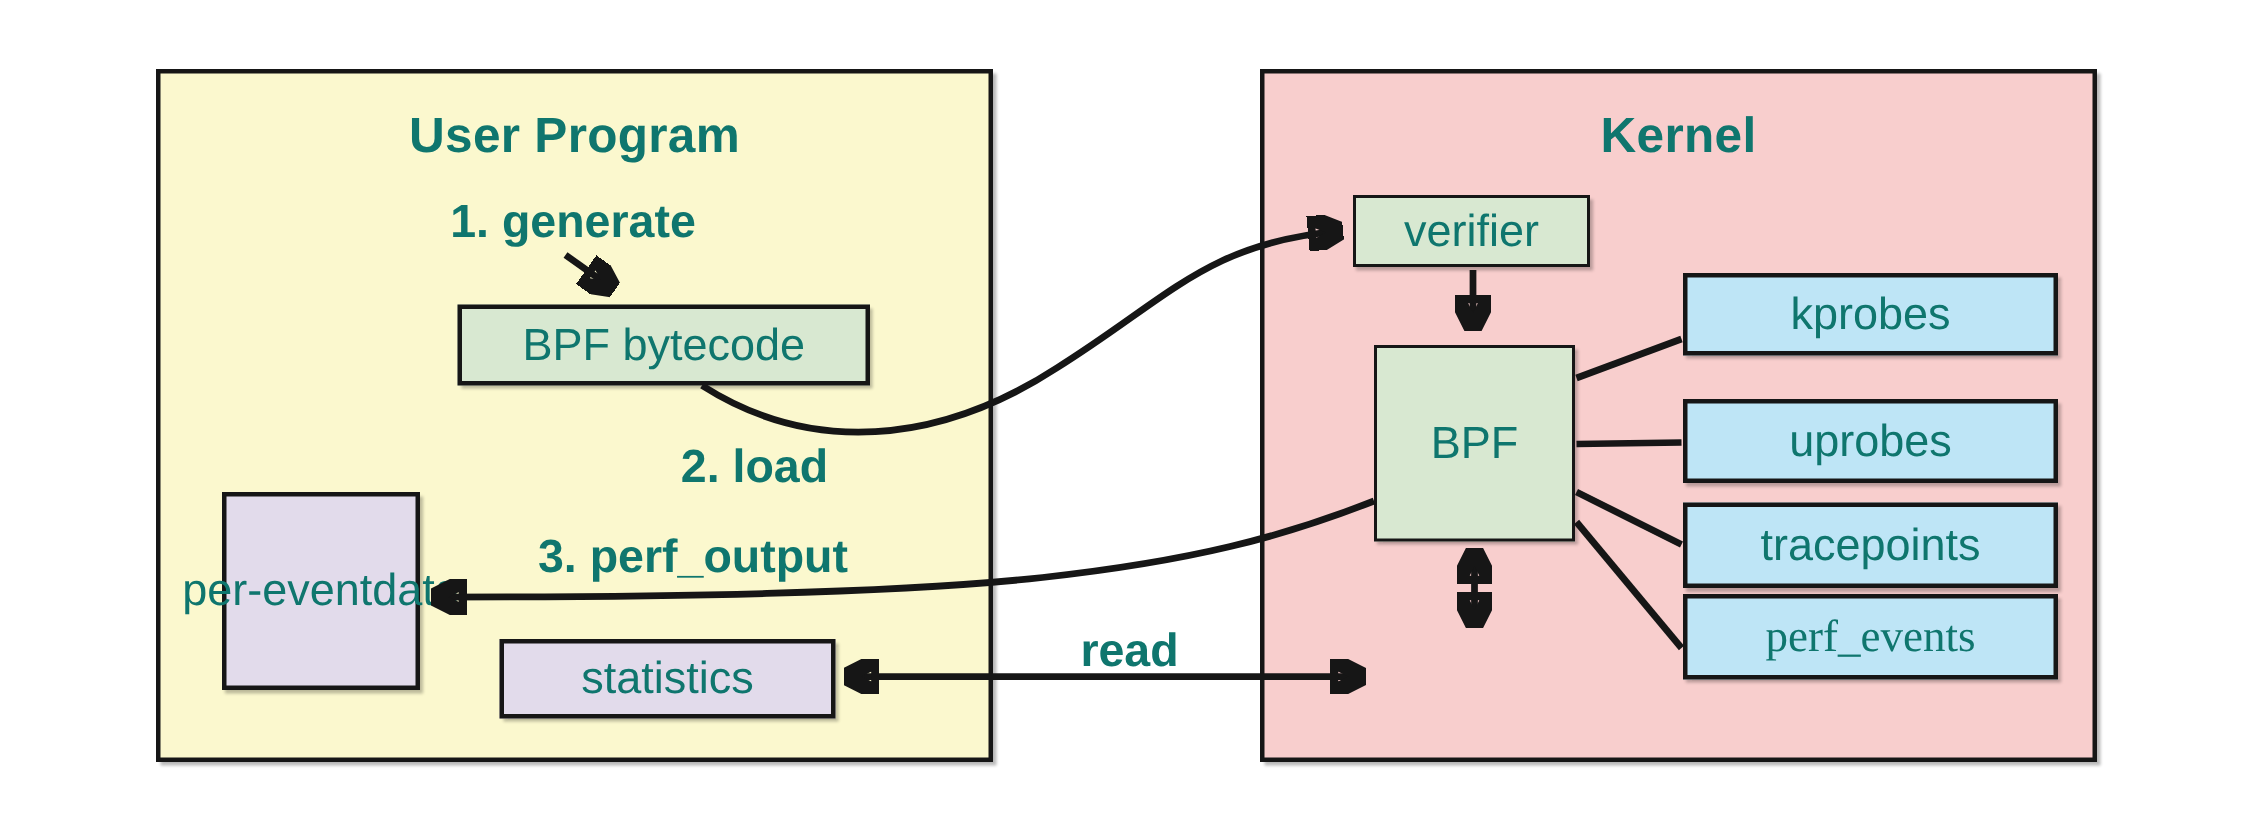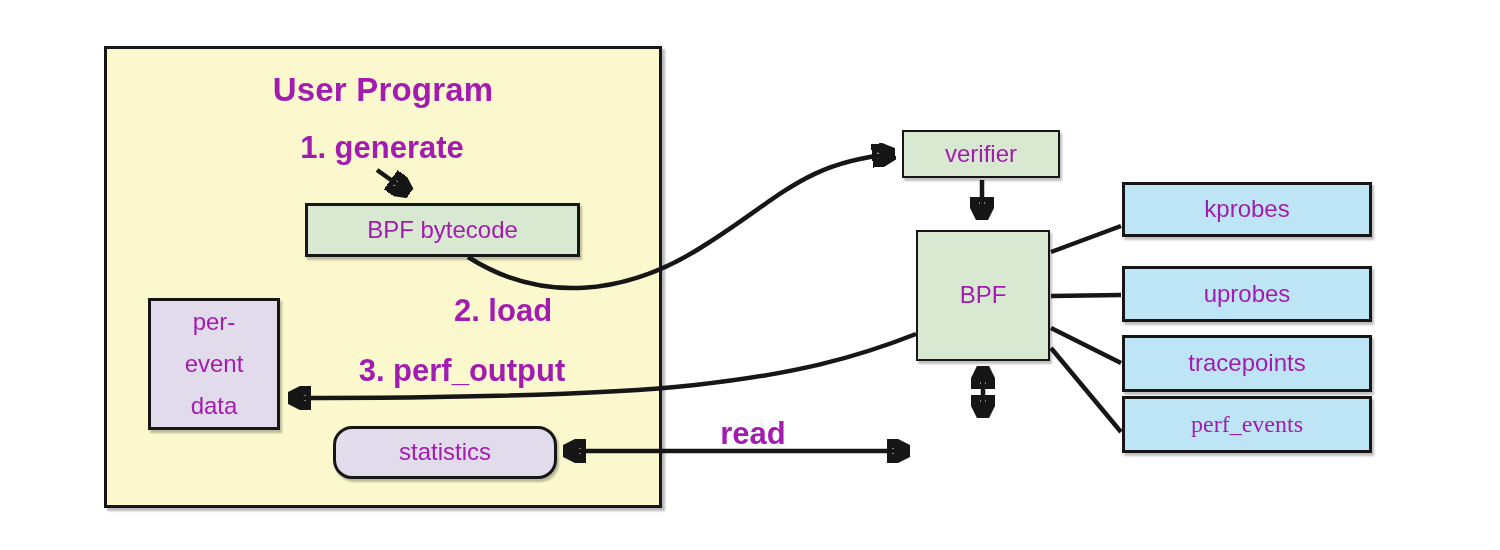--- a/index.html
+++ b/index.html
@@ -1,21 +1,21 @@
 <!DOCTYPE html>
 <html><head>
 <meta charset="utf-8">
 <style>
   html,body{margin:0;padding:0;background:#ffffff;}
   .canvas{
     position:relative;
     width:1500px;height:530px;
     background:#ffffff;
     font-family:"Liberation Sans","DejaVu Sans",sans-serif;
-    color:#a21caf;
+    color:#0f766e;
     overflow:hidden;
   }
   .region{
     position:absolute;
     border:3px solid #161616;
     box-shadow:2.5px 2.5px 2px rgba(0,0,0,0.28);
     box-sizing:border-box;
   }
   .region.user{left:104px;top:46px;width:558px;height:462px;background:#FBF8CE;}
   .region.kernel{left:840px;top:46px;width:558px;height:462px;background:#F8CECD;}
@@ -24,32 +24,32 @@
     text-align:center;
     font-size:33px;
     font-weight:bold;
     letter-spacing:0.2px;
   }
   .node{
     position:absolute;
     box-sizing:border-box;
     display:flex;align-items:center;justify-content:center;
     text-align:center;
-    font-size:24px;
+    font-size:30px;
     line-height:1.1;
     box-shadow:2px 2.5px 2px rgba(0,0,0,0.25);
   }
   .node.green{background:#D8E8D1;border:3px solid #161616;}
   .node.green.thin{border-width:2px;}
   .node.blue{background:#BEE5F6;border:3px solid #161616;}
   .node.purple{background:#E2DBEB;border:3px solid #161616;}
 
   .n-bytecode{left:305px;top:203px;width:275px;height:54px;}
-  .n-perevent{left:148px;top:298px;width:132px;height:132px;flex-direction:column;line-height:42px;align-items:center;}
-  .n-statistics{left:333px;top:426px;width:224px;height:53px;border-radius:19px;}
+  .n-perevent{left:148px;top:328px;width:132px;height:132px;flex-direction:row;line-height:42px;align-items:center;}
+  .n-statistics{left:333px;top:426px;width:224px;height:53px;}
   .n-verifier{left:902px;top:130px;width:158px;height:48px;}
   .n-bpf{left:916px;top:230px;width:134px;height:131px;}
   .n-maps{left:916px;top:424px;width:134px;height:52px;}
   .n-kprobes{left:1122px;top:182px;width:250px;height:55px;}
   .n-uprobes{left:1122px;top:266px;width:250px;height:56px;}
   .n-tracepoints{left:1122px;top:335px;width:250px;height:57px;text-align:right;}
   .n-perfevents{left:1122px;top:396px;width:250px;height:57px;font-family:Liberation Serif, serif;}
 
   .label{
     position:absolute;
@@ -75,20 +75,23 @@
 </style>
 </head>
 <body>
 
 <div class="canvas">
 
   <section class="region user">
     <div class="region-title">User Program</div>
   </section>
 
+  <section class="region kernel">
+    <div class="region-title">Kernel</div>
+  </section>
 
   <div class="node green n-bytecode">
     <span>BPF bytecode</span>
   </div>
 
   <div class="node purple n-perevent">
     <span>per-</span>
     <span>event</span>
     <span>data</span>
   </div>

